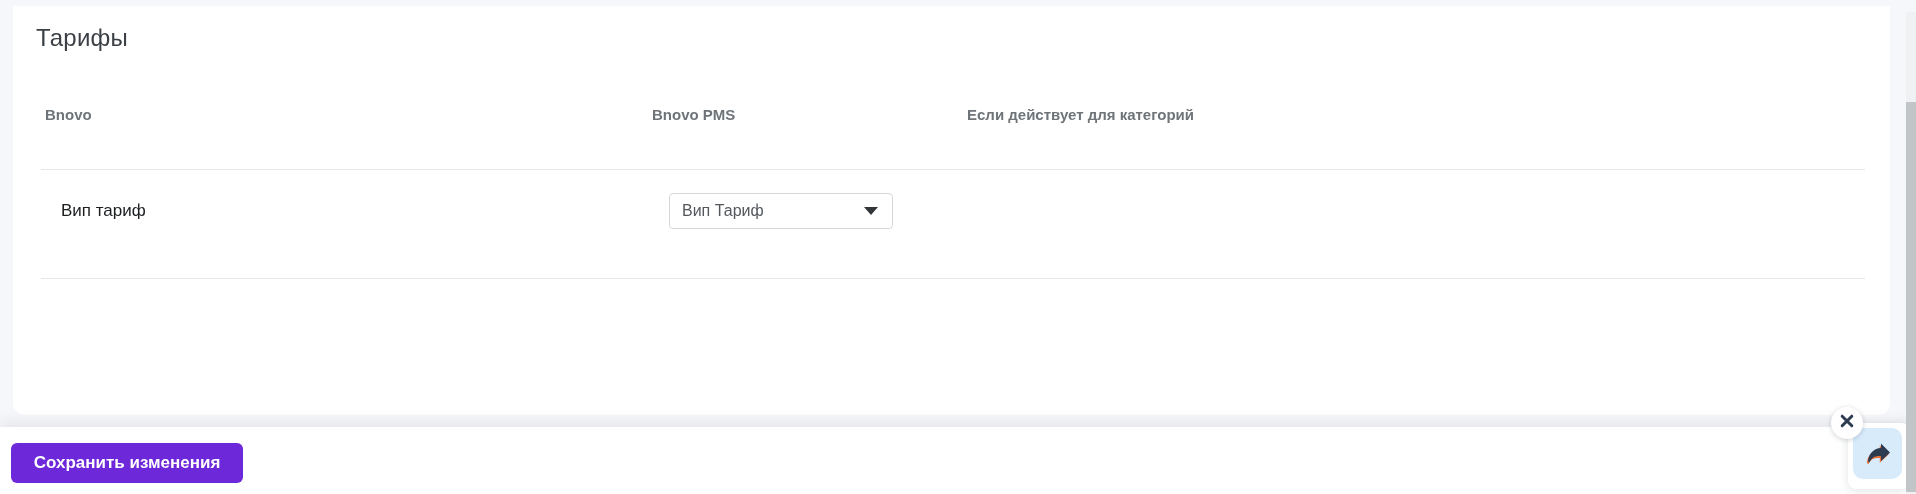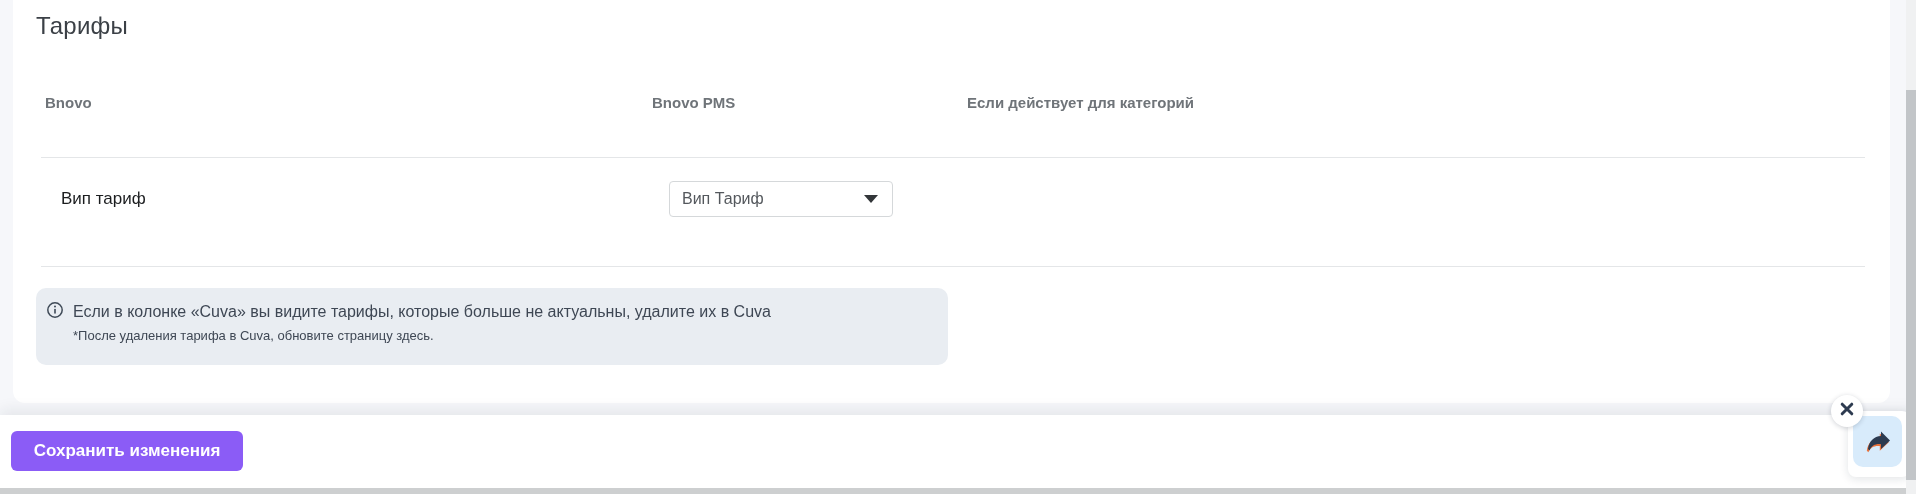--- a/index.html
+++ b/index.html
@@ -4,21 +4,21 @@
 <style>
   * { margin:0; padding:0; box-sizing:border-box; }
   html,body { width:1916px; height:494px; }
   body {
     font-family:"Liberation Sans", sans-serif;
     background:#f6f7fa;
     position:relative;
     overflow:hidden;
     color:#1b1d1f;
   }
-  .stage { position:absolute; inset:0; }
+  .stage { position:absolute; inset:0;margin-top:12px; }
 
   
   .card {
     position:absolute; left:13px; top:-6px;
     width:1877px; height:409px;
     background:#ffffff;
     border-radius:0 0 12px 12px;
   }
   .title {
     position:absolute; left:23px; top:18px;
@@ -74,21 +74,21 @@
 
   
   .footer {
     position:absolute; left:0; top:415px; width:1916px; height:73px;
     background:#ffffff;
     box-shadow:0 -5px 14px rgba(25,35,55,.08);
   }
   .save-btn {
     position:absolute; left:11px; top:16px;
     width:232px; height:40px;
-    background:#8b5cf6; color:#ffffff;
+    background:#6d28d9; color:#ffffff;
     border:none; border-radius:6px;
     font-family:"Liberation Sans", sans-serif;
     font-size:17px; font-weight:700;
     cursor:pointer;
   }
   .bottom-strip {
     position:absolute; left:0; top:488px; width:1916px; height:6px;
     background:#cdcfd0; z-index:5;
   }
 
@@ -143,31 +143,20 @@
     <div class="trow">
       <div class="td c1">Вип тариф</div>
       <div class="select">
         <span class="select-value">Вип Тариф</span>
         <span class="caret"></span>
       </div>
     </div>
 
     <div class="divider d2"></div>
 
-    <div class="infobox">
-      <span class="info-icon">
-        <svg width="18" height="18" viewBox="0 0 18 18">
-          <circle cx="9" cy="9" r="7.2" fill="none" stroke="#3f4a57" stroke-width="1.5"></circle>
-          <circle cx="9" cy="5.6" r="1" fill="#3f4a57"></circle>
-          <rect x="8.2" y="7.8" width="1.6" height="5" rx="0.8" fill="#3f4a57"></rect>
-        </svg>
-      </span>
-      <div class="info-l1">Если в колонке «Cuva» вы видите тарифы, которые больше не актуальны, удалите их в Cuva</div>
-      <div class="info-l2">*После удаления тарифа в Cuva, обновите страницу здесь.</div>
-    </div>
   </div>
 
   <div class="footer">
     <button class="save-btn">Сохранить изменения</button>
   </div>
 
   <div class="bottom-strip"></div>
 
   <div class="widget-panel">
     <div class="share-btn">

